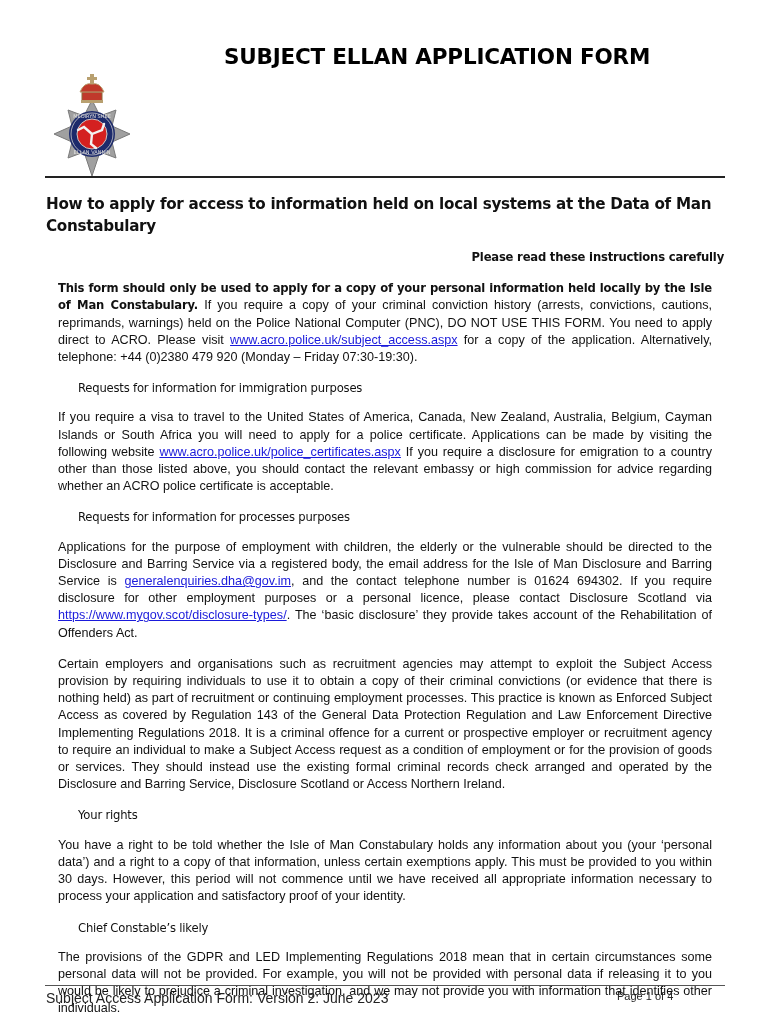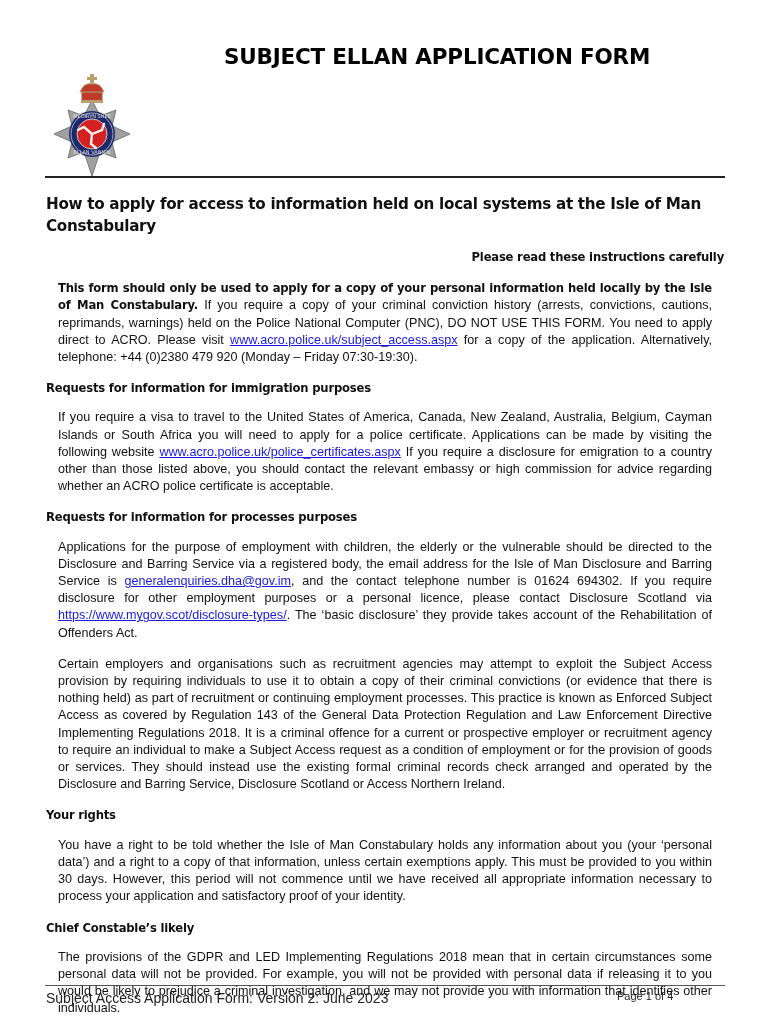--- a/index.html
+++ b/index.html
@@ -27,22 +27,23 @@
   }
   .instr {
     font-family: "DejaVu Sans", sans-serif; font-weight: bold; font-size: 11.6px; margin: 0 0 14px 0;
     letter-spacing: -0.2px;
     text-align: right;
   }
   p { margin: 12px; text-align: justify; }
   .block { margin-bottom: 14px; }
   .bold-lead { font-family: "DejaVu Sans", sans-serif; font-weight: bold; font-size: 11.6px; letter-spacing: -0.2px; }
   .heading {
-    font-family: "DejaVu Sans", sans-serif; font-weight: bold; font-size: 11.6px; letter-spacing: -0.2px;
+    font-family: "DejaVu Sans", sans-serif; font-weight: normal; font-size: 11.6px; letter-spacing: -0.2px;
     display: block;
+    margin-left: 32px;
   }
   a.link { color: #1a1adb; text-decoration: underline; }
   .footer-rule {
     position: absolute; left: 45px; top: 985px; width: 680px; height: 1px; background: #555;
   }
   .footer-left {
     position: absolute; left: 46px; top: 990px; font-family: "Liberation Sans", sans-serif; font-size: 14px; color: #222;
   }
   .footer-right {
     position: absolute; left: 617px; top: 990px; font-family: "Liberation Sans", sans-serif; font-size: 11px; color: #222;
@@ -77,21 +78,21 @@
       <text x="48" y="82" font-size="5" fill="#e0e0e0" text-anchor="middle" font-family="DejaVu Sans, sans-serif">ELLAN VANNIN</text>
     </svg>
   </div>
 
   <div class="title">SUBJECT ELLAN APPLICATION FORM</div>
 
   <div class="top-rule"></div>
 
   <div class="content">
 
-    <div class="subtitle">How to apply for access to information held on local systems at the Isle of Man Constabulary</div>
+    <div class="subtitle">How to apply for access to information held on local systems at the Data of Man Constabulary</div>
     <div class="instr">Please read these instructions carefully</div>
 
     <p class="block">
       <span class="bold-lead">This form should only be used to apply for a copy of your personal information held locally by the Isle of Man Constabulary.</span><span>  If you require a copy of your criminal conviction history (arrests, convictions, cautions, reprimands, warnings) held on the Police National Computer (PNC), DO NOT USE THIS FORM.  You need to apply direct to ACRO.  Please visit </span><a class="link">www.acro.police.uk/subject_access.aspx</a><span> for a copy of the application.  Alternatively, telephone: +44 (0)2380 479 920 (Monday – Friday 07:30-19:30).</span>
     </p>
 
     <div class="block">
       <span class="heading">Requests for information for immigration purposes</span>
       <p><span>If you require a visa to travel to the United States of America, Canada, New Zealand, Australia, Belgium, Cayman Islands or South Africa you will need to apply for a police certificate. Applications can be made by visiting the following website </span><a class="link">www.acro.police.uk/police_certificates.aspx</a><span> If you require a disclosure for emigration to a country other than those listed above, you should contact the relevant embassy or high commission for advice regarding whether an ACRO police certificate is acceptable.</span></p>
     </div>

